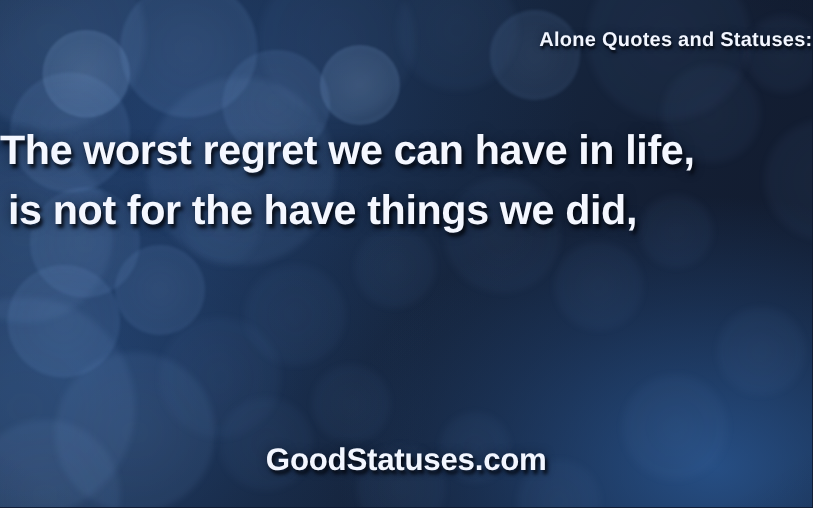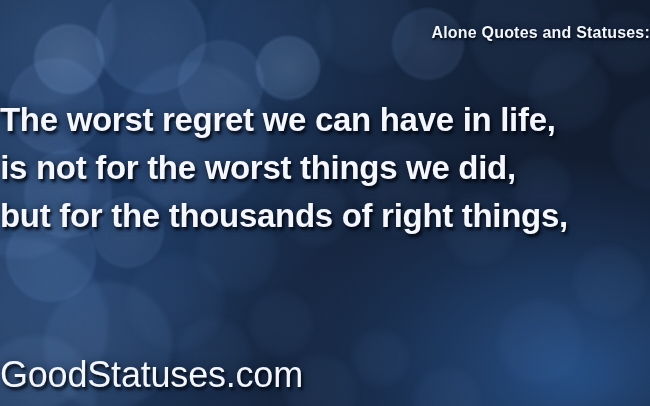--- a/index.html
+++ b/index.html
@@ -117,22 +117,23 @@
     color: #f4f7ff;
     text-shadow: 2px 3px 3px rgba(3,7,15,0.88), 0 0 9px rgba(8,16,32,0.55);
     white-space: nowrap;
   }
 
   .footer {
     position: absolute;
     top: 354px;
     left: 0;
     width: 650px;
-    font-size: 36px;
-    font-weight: normal;
+    text-align: center;
+    font-size: 25px;
+    font-weight: bold;
     letter-spacing: -0.2px;
     color: #f2f6ff;
     text-shadow: 2px 3px 3px rgba(3,7,15,0.88), 0 0 8px rgba(8,16,32,0.5);
     z-index: 5;
   }
 </style>
 </head>
 <body>
 
 <div id="poster">
@@ -176,19 +177,18 @@
       <div class="bokeh dim" style="left: 498px; top: 300px; width: 84px; height: 84px;"></div>
       <div class="bokeh dim" style="left: 574px; top: 246px; width: 70px; height: 70px;"></div>
     </div>
 
   <div class="bg-vignette"></div>
 
   <div class="heading">Alone Quotes and Statuses:</div>
 
   <div class="quote">
     <span class="quote-line">The worst regret we can have in life,</span>
-    <span class="quote-line">is not for the worst things we did,</span>
-    <span class="quote-line">but for the thousands of right things,</span>
+    <span class="quote-line">is not for the have things we did,</span>
   </div>
 
   <div class="footer">GoodStatuses.com</div>
 
 </div>
 
 </body></html>

